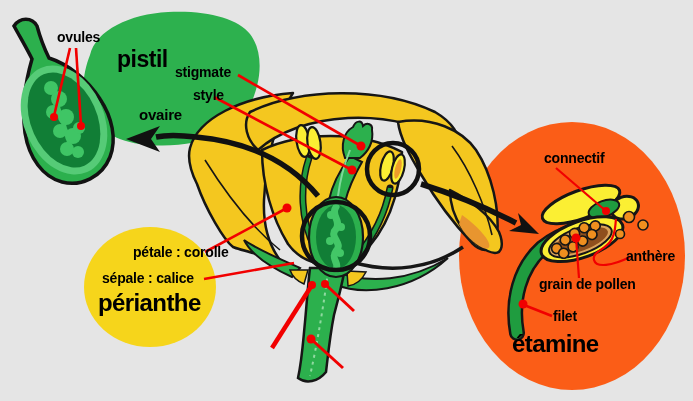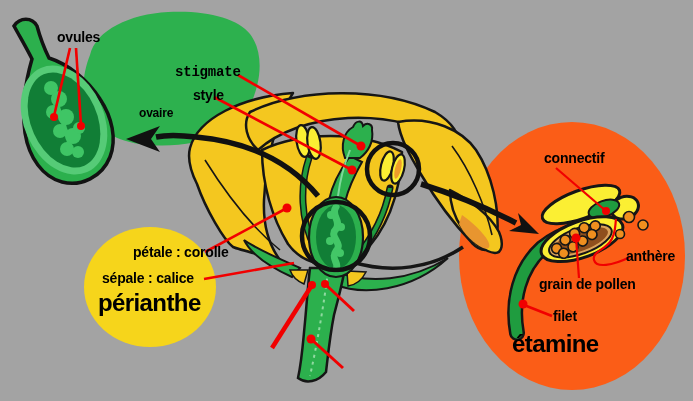--- a/index.html
+++ b/index.html
@@ -1,31 +1,31 @@
 <!DOCTYPE html>
 <html><head>
 <meta charset="utf-8">
 <style>
   html,body{margin:0;padding:0;background:#ffffff;}
   .stage{
-    position:relative;width:693px;height:401px;background:#a3a3a3;
+    position:relative;width:693px;height:401px;background:#e5e5e5;
     overflow:hidden;font-family:"Liberation Sans",sans-serif;
   }
   .stage svg{position:absolute;left:0;top:0;}
   .label{
     position:absolute;color:#000;white-space:nowrap;
     font-weight:bold;line-height:1.1;
   }
   .small{font-size:14px;letter-spacing:-0.2px;}
   .big{font-size:24px;letter-spacing:-0.6px;}
   .lbl-ovules{left:57px;top:30px;}
   .lbl-pistil{left:117px;top:47px;font-size:23px;letter-spacing:-0.5px;}
-  .lbl-stigmate{left:175px;top:65px;font-family:Liberation Mono, monospace;}
+  .lbl-stigmate{left:175px;top:65px;}
   .lbl-style{left:176px;top:88px;margin-left:17px;}
-  .lbl-ovaire{left:139px;top:107px;font-size:12px;}
+  .lbl-ovaire{left:139px;top:107px;font-size:15px;}
   .lbl-petale{left:89px;top:245px;margin-left:44px;}
   .lbl-sepale{left:102px;top:271px;}
   .lbl-perianthe{left:98px;top:290px;}
   .lbl-connectif{left:512px;top:151px;margin-left:32px;}
   .lbl-anthere{left:626px;top:249px;}
   .lbl-grain{left:539px;top:277px;}
   .lbl-filet{left:553px;top:309px;}
   .lbl-etamine{left:512px;top:331px;}
 </style>
 </head>
@@ -207,20 +207,21 @@
 
     <line x1="579" y1="278" x2="576" y2="238" stroke-width="2.2"></line>
     <circle cx="576" cy="238" r="4.5" stroke="none"></circle>
 
     <line x1="552" y1="316" x2="524" y2="305" stroke-width="2.6"></line>
     <circle cx="523" cy="304" r="4.5" stroke="none"></circle>
   </g>
 </svg>
 
 <div class="label small lbl-ovules">ovules</div>
+<div class="label lbl-pistil">pistil</div>
 <div class="label small lbl-stigmate">stigmate</div>
 <div class="label small lbl-style">style</div>
 <div class="label small lbl-ovaire">ovaire</div>
 <div class="label small lbl-petale">pétale : corolle</div>
 <div class="label small lbl-sepale">sépale : calice</div>
 <div class="label big lbl-perianthe">périanthe</div>
 <div class="label small lbl-connectif">connectif</div>
 <div class="label small lbl-anthere">anthère</div>
 <div class="label small lbl-grain">grain de pollen</div>
 <div class="label small lbl-filet">filet</div>

